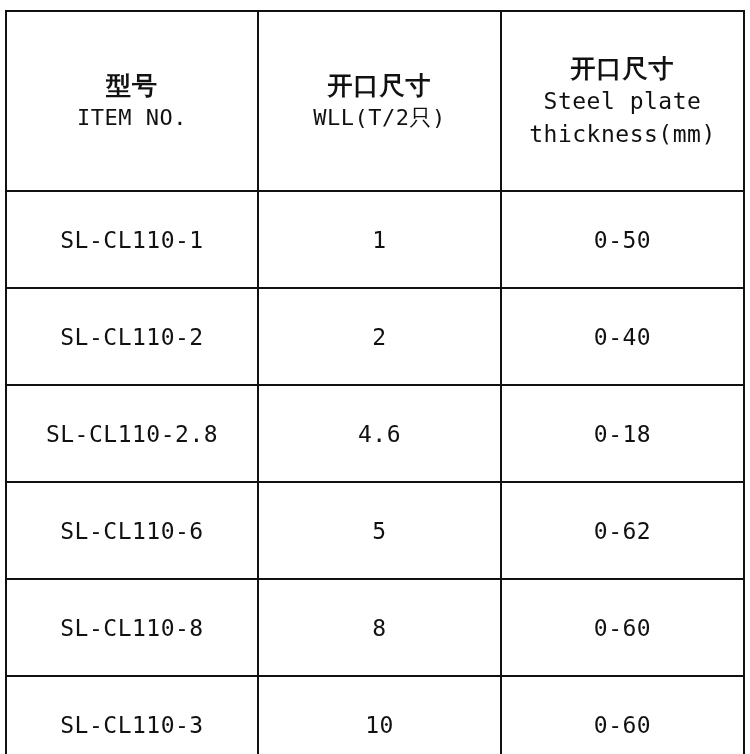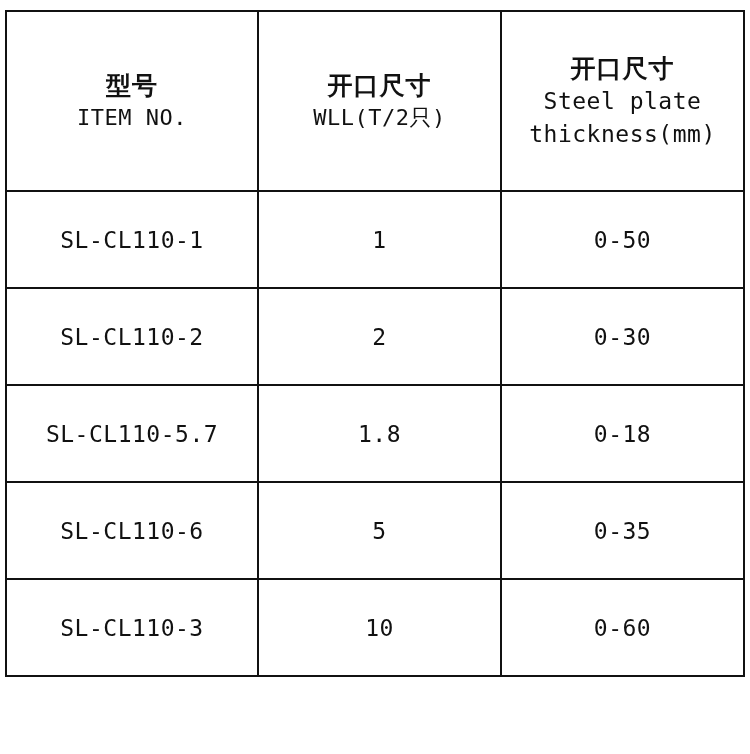--- a/index.html
+++ b/index.html
@@ -128,43 +128,54 @@
           </td>
       </tr>
       <tr>
         <td class="col1">
             <span class="cell-txt">SL-CL110-2</span>
           </td>
         <td>
             <span class="cell-txt">2</span>
           </td>
         <td>
-            <span class="cell-txt">0-30</span>
+            <span class="cell-txt">0-40</span>
           </td>
       </tr>
       <tr>
         <td class="col1">
-            <span class="cell-txt">SL-CL110-5.7</span>
+            <span class="cell-txt">SL-CL110-2.8</span>
           </td>
         <td>
-            <span class="cell-txt">1.8</span>
+            <span class="cell-txt">4.6</span>
           </td>
         <td>
             <span class="cell-txt">0-18</span>
           </td>
       </tr>
       <tr>
         <td class="col1">
             <span class="cell-txt">SL-CL110-6</span>
           </td>
         <td>
             <span class="cell-txt">5</span>
           </td>
         <td>
-            <span class="cell-txt">0-35</span>
+            <span class="cell-txt">0-62</span>
+          </td>
+      </tr>
+      <tr>
+        <td class="col1">
+            <span class="cell-txt">SL-CL110-8</span>
+          </td>
+        <td>
+            <span class="cell-txt">8</span>
+          </td>
+        <td>
+            <span class="cell-txt">0-60</span>
           </td>
       </tr>
       <tr>
         <td class="col1">
             <span class="cell-txt">SL-CL110-3</span>
           </td>
         <td>
             <span class="cell-txt">10</span>
           </td>
         <td>

